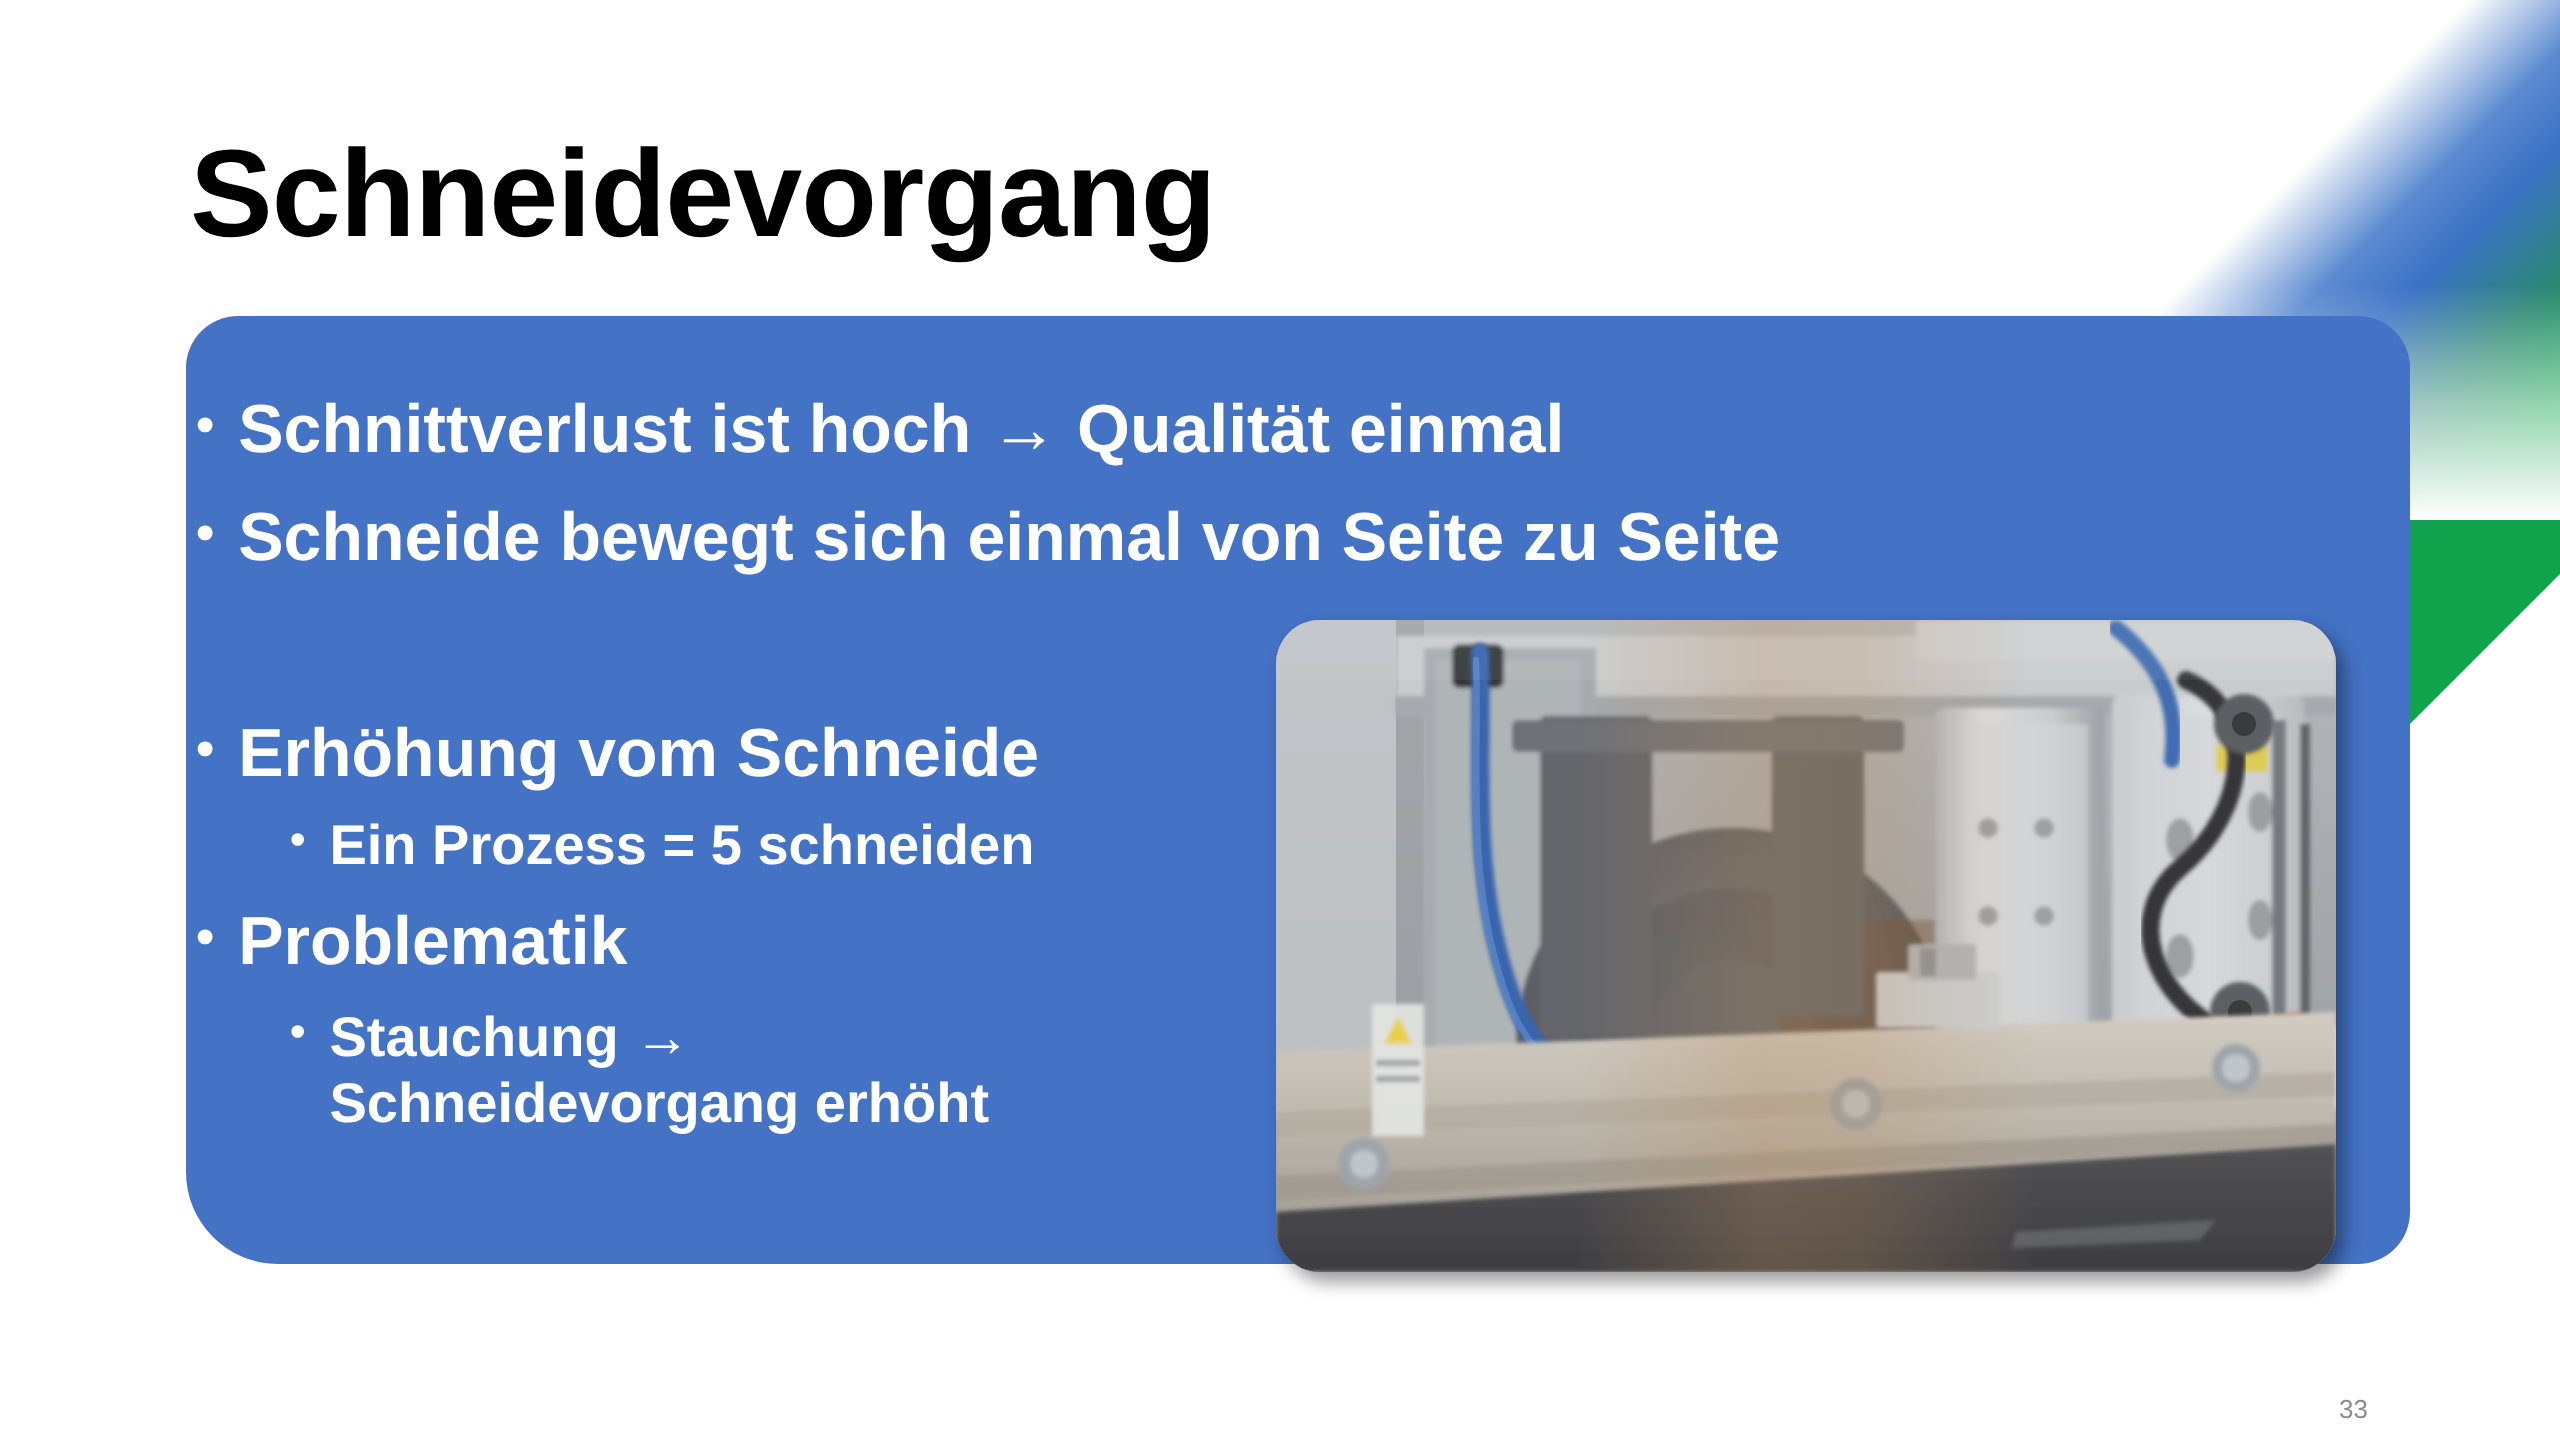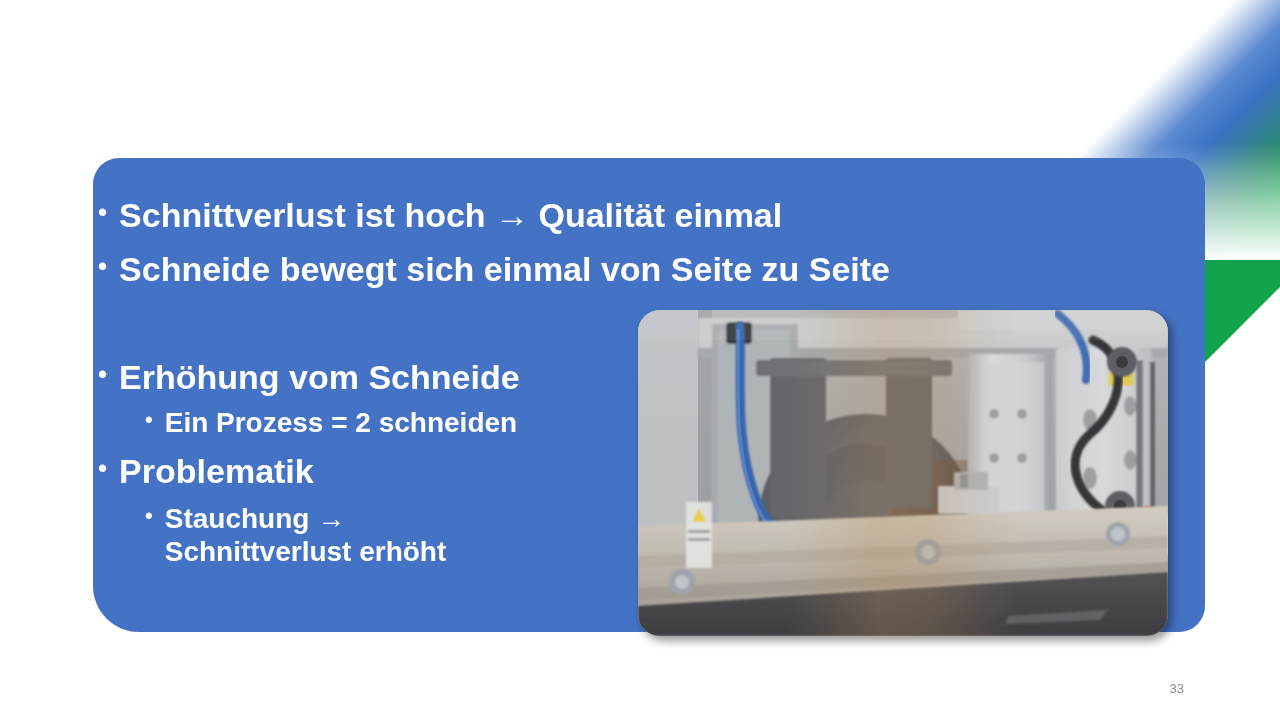--- a/index.html
+++ b/index.html
@@ -127,33 +127,34 @@
     overflow: hidden;
     box-shadow: 4px 5px 9px rgba(0,0,0,0.40);
     background: #8f9194;
   }
   #machine-photo svg { display: block; }
 
   
   #page-number {
     position: absolute;
     right: 96px;
-    bottom: 24px;
+    bottom: 8px;
     font-size: 13px;
     color: #8c8c8c;
   }
 </style>
 </head>
 <body>
 
 <div id="slide">
 
   <div id="corner-decoration"></div>
   <div id="corner-fade"></div>
 
+  <div id="slide-title">Schneidevorgang</div>
 
   <div id="content-panel"></div>
 
   <div id="bullet-list">
 
     <div class="bullet-row lvl1" id="bullet-0">
       <span class="dot">•</span>
       <span class="txt">Schnittverlust ist hoch → Qualität einmal</span>
     </div>
 
@@ -162,32 +163,32 @@
       <span class="txt">Schneide bewegt sich einmal von Seite zu Seite</span>
     </div>
 
     <div class="bullet-row lvl1" id="bullet-2">
       <span class="dot">•</span>
       <span class="txt">Erhöhung vom Schneide</span>
     </div>
 
     <div class="bullet-row lvl2" id="bullet-3">
       <span class="dot">•</span>
-      <span class="txt">Ein Prozess = 2 schneiden</span>
+      <span class="txt">Ein Prozess = 5 schneiden</span>
     </div>
 
     <div class="bullet-row lvl1" id="bullet-4">
       <span class="dot">•</span>
       <span class="txt">Problematik</span>
     </div>
 
     <div class="bullet-row lvl2" id="bullet-5">
       <span class="dot">•</span>
       <span class="txt">Stauchung →
-Schnittverlust erhöht</span>
+Schneidevorgang erhöht</span>
     </div>
 
   </div>
 
   <div id="machine-photo">
     <svg width="530" height="326" viewBox="0 0 530 326" xmlns="http://www.w3.org/2000/svg">
       <defs>
         <linearGradient id="bgWall" x1="0" y1="0" x2="0" y2="1">
           <stop offset="0%" stop-color="#b9bcbe"></stop>
           <stop offset="45%" stop-color="#a8abad"></stop>

